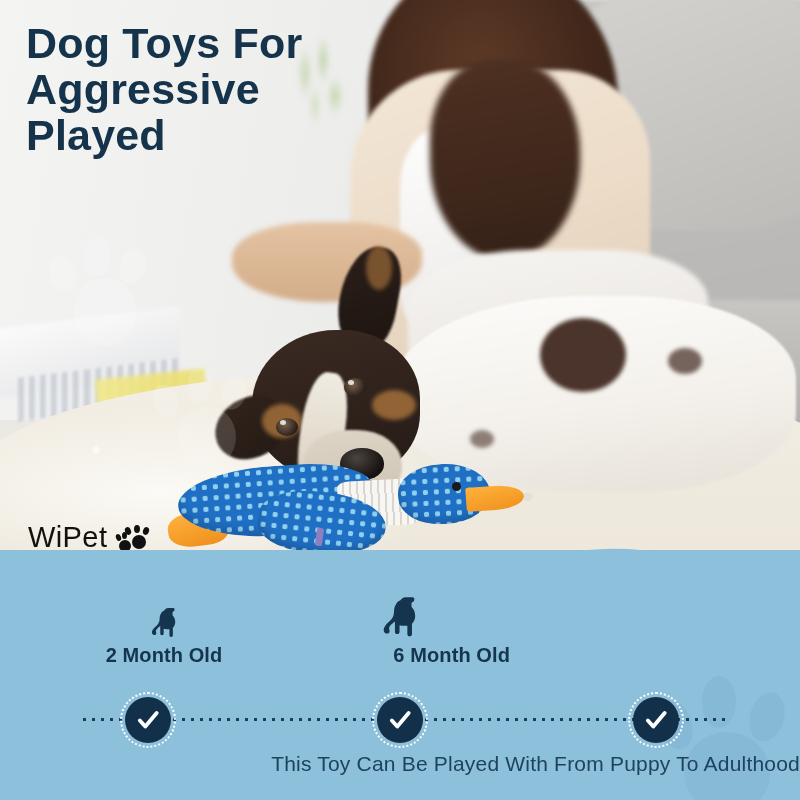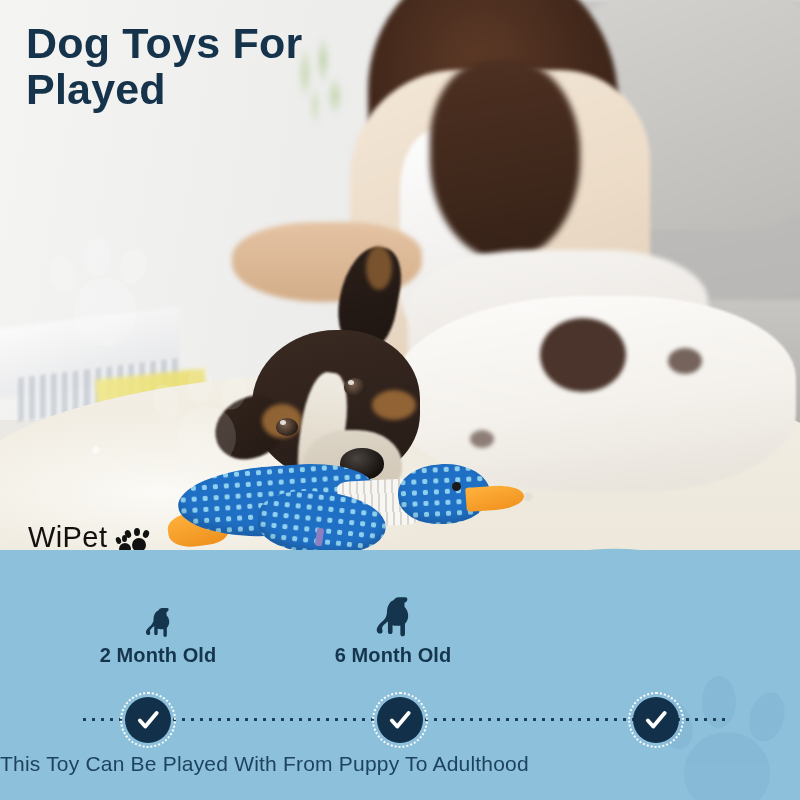--- a/index.html
+++ b/index.html
@@ -236,21 +236,21 @@
     position:absolute;left:26px;top:20px;width:340px;
     color:#16334c;
     font-size:43px;line-height:1.07;font-weight:700;
     letter-spacing:.2px;
   }
   #headline div{white-space:nowrap;}
 
   
   #brand{
     position:absolute;left:28px;top:521px;
-    display:flex;align-items:flex-end;gap:9px;
+    display:flex;align-items:center;gap:9px;
   }
   #brand .name{
     font-size:29px;color:#14100e;letter-spacing:.4px;
   }
   .paw-mini{position:relative;width:34px;height:26px;}
   .paw-mini i{position:absolute;background:#111;border-radius:50%;display:block;}
 
   
   .wm-paw{position:absolute;opacity:.2;}
   .wm-paw i{position:absolute;border-radius:50%;background:#ffffff;display:block;}
@@ -296,21 +296,21 @@
     border:2px dotted #ffffff;
   }
   .badge .disc{
     position:absolute;inset:5px;border-radius:50%;
     background:#12304a;
     display:flex;align-items:center;justify-content:center;
   }
   .badge .disc svg{display:block;}
 
   #caption{
-    position:absolute;left:0;top:752px;width:800px;text-align:left;
+    position:absolute;left:0;top:752px;width:800px;text-align:right;
     font-size:21px;color:#1d4360;letter-spacing:.2px;
   }
 </style>
 </head>
 <body>
 
 <div id="card">
 
   <div id="photo">
     <div class="wall"></div>
@@ -372,20 +372,21 @@
     <div class="wm-paw" style="left:150px;top:366px;width:110px;height:104px;opacity:.14;">
       <i style="left:28px;top:40px;width:58px;height:62px;"></i>
       <i style="left:4px;top:18px;width:24px;height:34px;transform:rotate(-20deg);"></i>
       <i style="left:38px;top:0px;width:24px;height:36px;"></i>
       <i style="left:72px;top:10px;width:24px;height:34px;transform:rotate(18deg);"></i>
     </div>
   </div>
 
   <div id="headline">
     <div>Dog Toys For</div>
+    <div>Aggressive</div>
     <div>Played</div>
   </div>
 
   <div id="brand">
     <span class="name">WiPet</span>
     <span class="paw-mini">
       <i style="left:16px;top:10px;width:14px;height:14px;"></i>
       <i style="left:9px;top:2px;width:6px;height:8px;transform:rotate(-20deg);"></i>
       <i style="left:18px;top:0px;width:6px;height:8px;"></i>
       <i style="left:27px;top:2px;width:6px;height:8px;transform:rotate(18deg);"></i>
@@ -405,30 +406,30 @@
   </div>
 
   <div id="wave">
     <svg width="800" height="110" viewBox="0 0 800 110" preserveAspectRatio="none">
       <path d="M0,110 L0,96 C120,112 260,84 400,44 C510,13 580,-4 640,2 C710,9 760,30 800,52 L800,110 Z" fill="#8dc0da"></path>
     </svg>
   </div>
 
   <div id="stages">
 
-    <div class="stage" style="left:48px;">
+    <div class="stage" style="left:54px;">
       <div class="dogicon">
         <svg width="34" height="32" viewBox="0 0 100 94" fill="#15344d">
           <path d="M62 6c-5 0-9 3-11 7-3 1-6 3-8 6-4 5-6 12-6 19 0 8-3 14-8 19-4 4-8 7-11 11-3 4-4 8-3 12 1 4 5 6 9 5 3-1 4-4 3-7-1-3-1-6 1-9 3-4 7-7 11-10v22c0 3 2 5 5 5s5-2 5-5V67c3 1 6 1 9 1h8v18c0 3 2 5 5 5s5-2 5-5V64c4-4 7-10 7-17 0-8-3-15-8-20V18c3-1 5-3 6-6 1-4-1-6-4-6h-5z"></path>
         </svg>
       </div>
       <div class="lbl">2 Month Old</div>
     </div>
 
-    <div class="stage" style="left:283px;">
+    <div class="stage" style="left:290px;text-align:right;">
       <div class="dogicon">
         <svg width="46" height="44" viewBox="0 0 100 94" fill="#15344d">
           <path d="M62 6c-5 0-9 3-11 7-3 1-6 3-8 6-4 5-6 12-6 19 0 8-3 14-8 19-4 4-8 7-11 11-3 4-4 8-3 12 1 4 5 6 9 5 3-1 4-4 3-7-1-3-1-6 1-9 3-4 7-7 11-10v22c0 3 2 5 5 5s5-2 5-5V67c3 1 6 1 9 1h8v18c0 3 2 5 5 5s5-2 5-5V64c4-4 7-10 7-17 0-8-3-15-8-20V18c3-1 5-3 6-6 1-4-1-6-4-6h-5z"></path>
         </svg>
       </div>
       <div class="lbl">6 Month Old</div>
     </div>
 
   </div>
 

